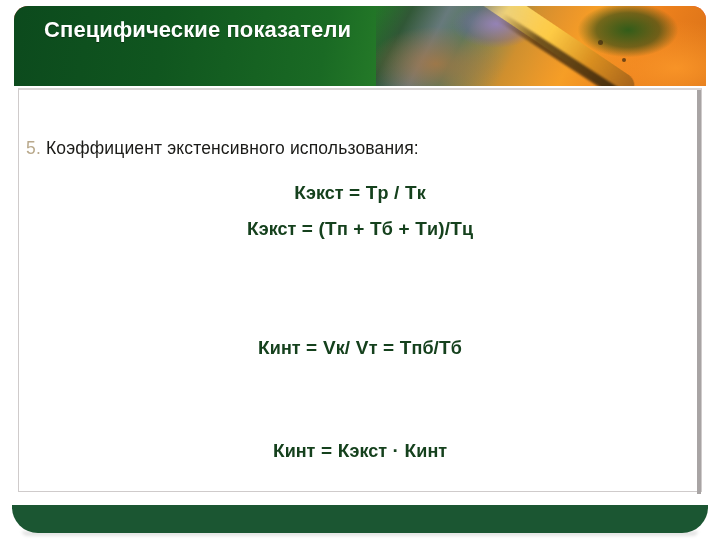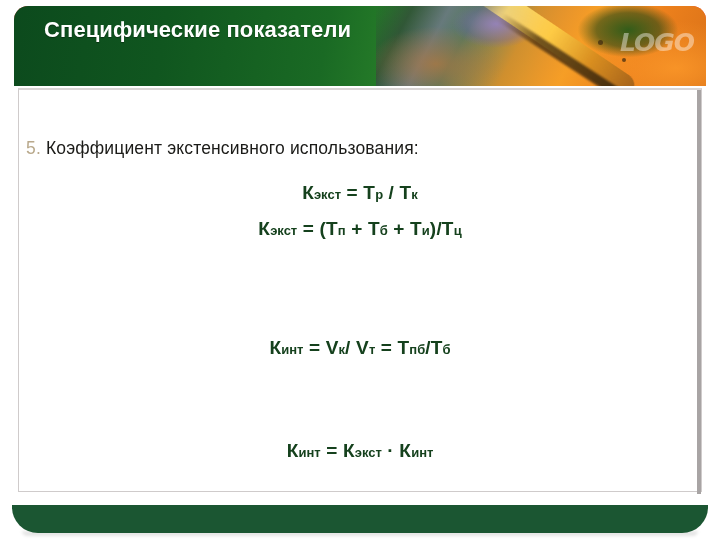--- a/index.html
+++ b/index.html
@@ -185,21 +185,21 @@
   .formula {
     text-align: center;
     font-size: 19px;
     font-weight: bold;
     color: #15411d;
     letter-spacing: 0.2px;
     white-space: nowrap;
     padding-right: 22px;
   }
   .formula .sub {
-    font-size: 13px;
+    font-size: 18px;
     vertical-align: baseline;
     letter-spacing: 0;
   }
 
   .i5-h   { top: 50px; }
   .i5-f1  { top: 94px; }
   .i5-f2  { top: 130px; }
   .i6-h   { top: 210px; }
   .i6-f1  { top: 249px; }
   .i7-h   { top: 315px; }
@@ -235,21 +235,20 @@
     <div class="header-green"></div>
     <div class="header-photo">
       <div class="header-streak"></div>
       <div class="header-streak2"></div>
       <div class="header-dot d1"></div>
       <div class="header-dot d2"></div>
     </div>
     <div class="header-title">
       <div>Специфические показатели</div>
     </div>
-    <div class="logo-text">LOGO</div>
   </div>
 
   <div class="content-frame">
     <div class="frame-scroll"></div>
   </div>
 
   <div class="body">
 
     <div class="item heading i5-h">
       <span class="num">5.</span>

